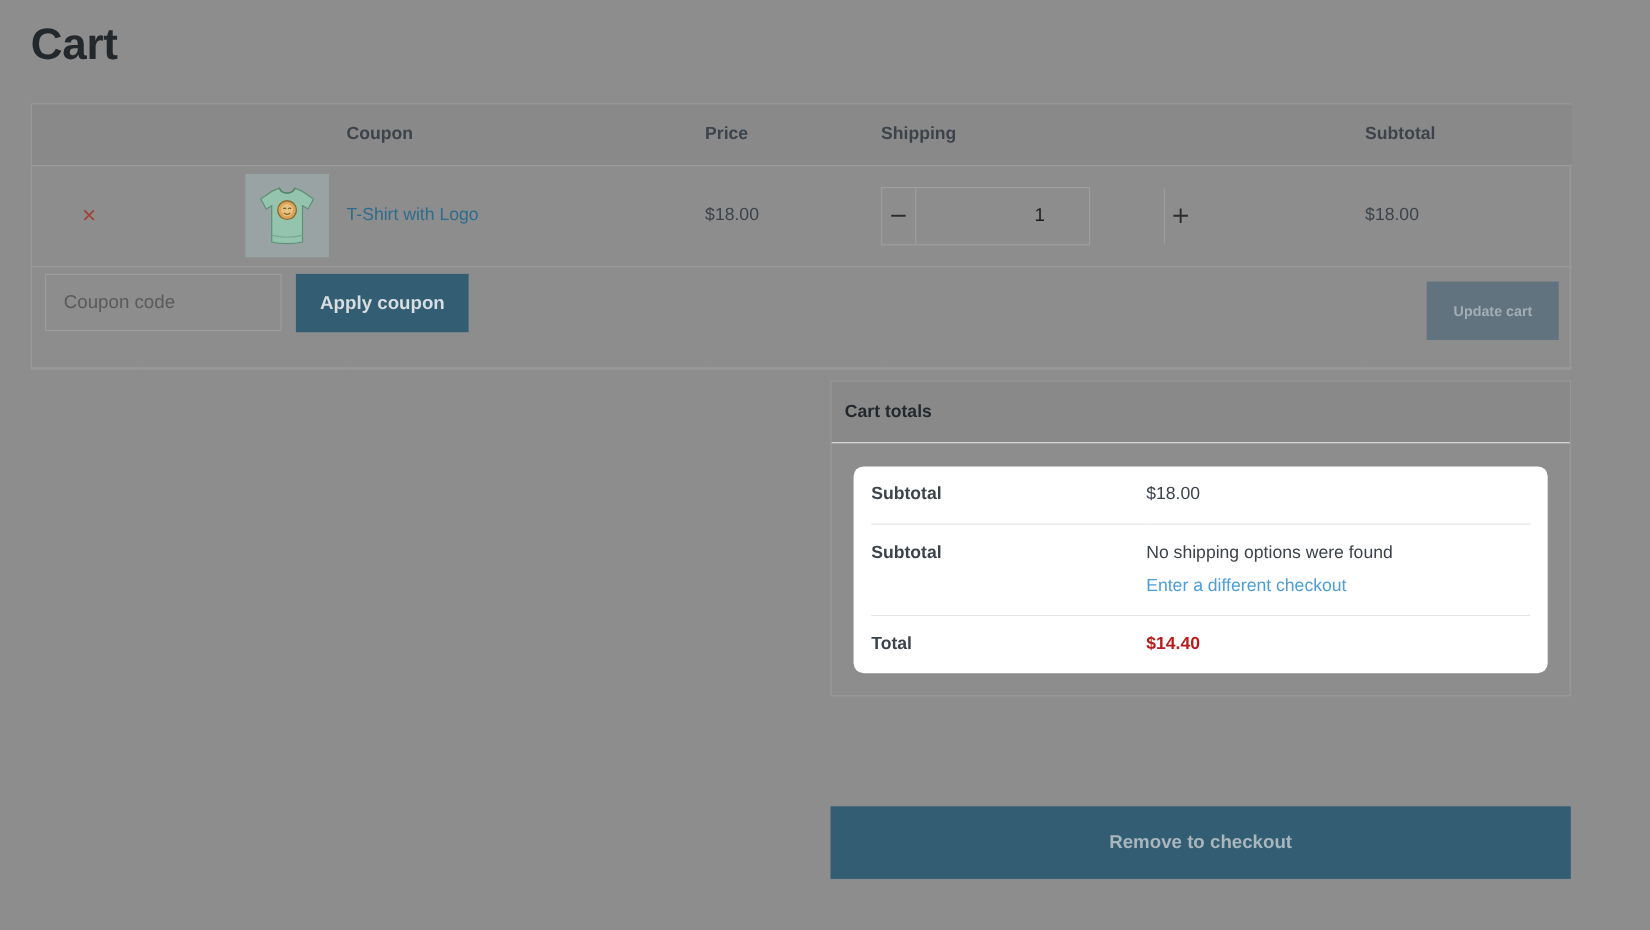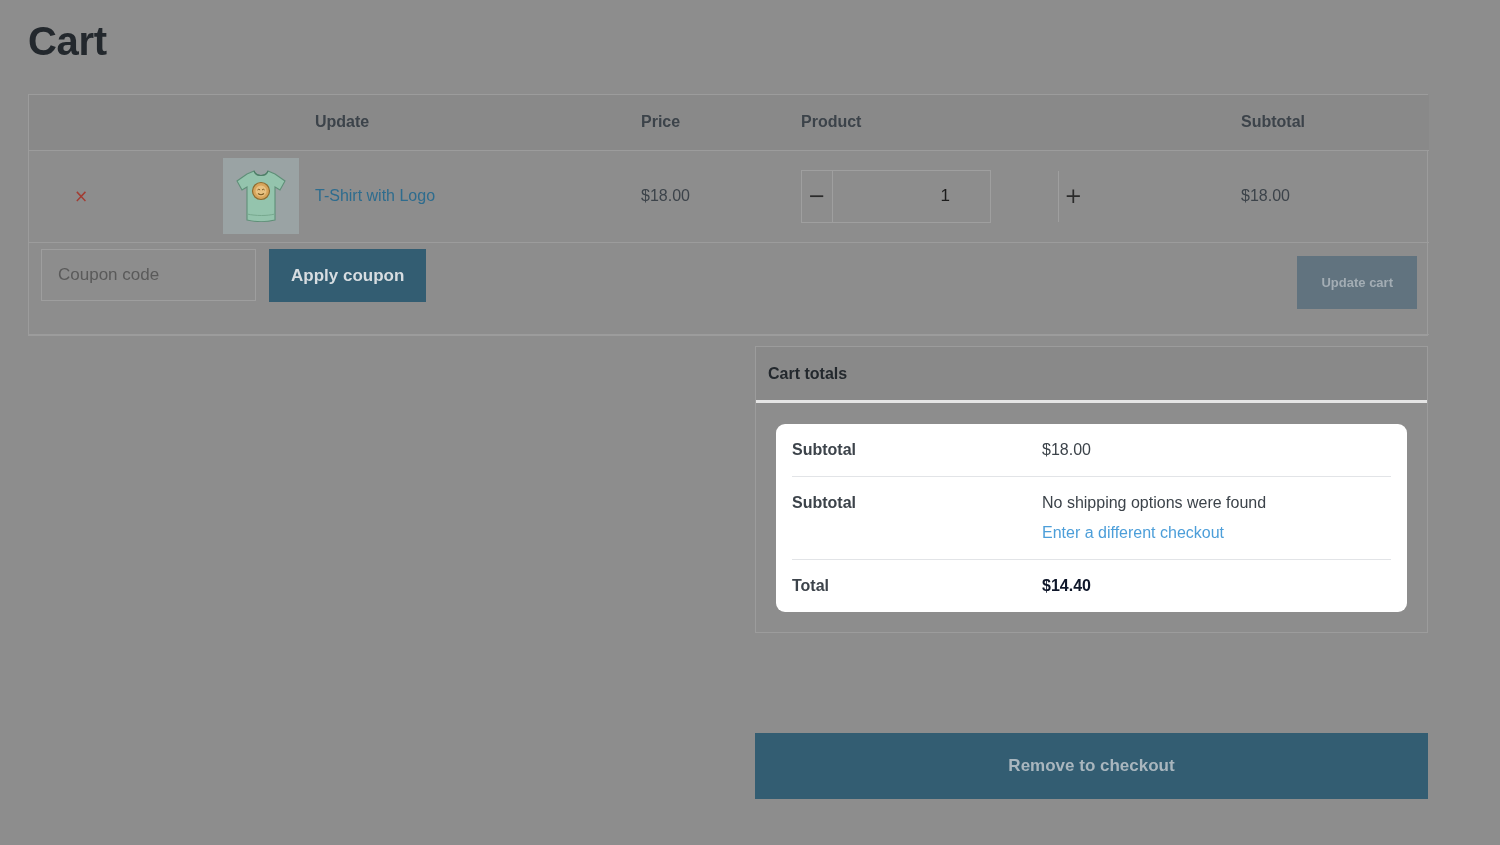--- a/index.html
+++ b/index.html
@@ -208,21 +208,21 @@
     top: 346px;
     width: 673px;
     border: 1px solid #9c9c9c;
   }
   .totals-head {
     height: 56px;
     display: flex;
     align-items: center;
     padding-left: 12px;
     background: #898989;
-    border-bottom: 3px solid #e5e5e5;
+    border-bottom: 1px solid #e5e5e5;
     font-size: 16px;
     font-weight: bold;
     color: #23282d;
   }
   .totals-body {
     padding: 21px 20px 20px 20px;
   }
   .totals-card {
     background: #ffffff;
     border-radius: 9px;
@@ -246,21 +246,21 @@
     color: #3c434a;
   }
   .totals-card td {
     text-align: left;
     vertical-align: top;
     padding: 17px 0 17px 0;
     font-size: 16px;
     color: #3c434a;
   }
   .amount { color: #3c434a; }
-  .amount-strong { font-weight: bold; color: #0f172a; margin-top: 40px; }
+  .amount-strong { font-weight: bold; color: #b91c1c; margin-top: 40px; }
   .link-remove {
     color: #4c9ed9;
     text-decoration: none;
     font-size: 16px;
   }
   .shipping-note { display: block; color: #3c434a; }
   .link-address {
     display: inline-block;
     margin-top: 12px;
     color: #4c9ed9;
@@ -301,23 +301,23 @@
         <col class="col-thumb">
         <col class="col-name">
         <col class="col-price">
         <col class="col-qty">
         <col class="col-subtotal">
       </colgroup>
       <thead>
         <tr>
           <th></th>
           <th></th>
-          <th>Update</th>
+          <th>Coupon</th>
           <th>Price</th>
-          <th>Product</th>
+          <th>Shipping</th>
           <th>Subtotal</th>
         </tr>
       </thead>
       <tbody>
         <tr>
           <td>
             <a class="remove-icon" href="#">×</a>
           </td>
           <td>
             <span class="thumb">

